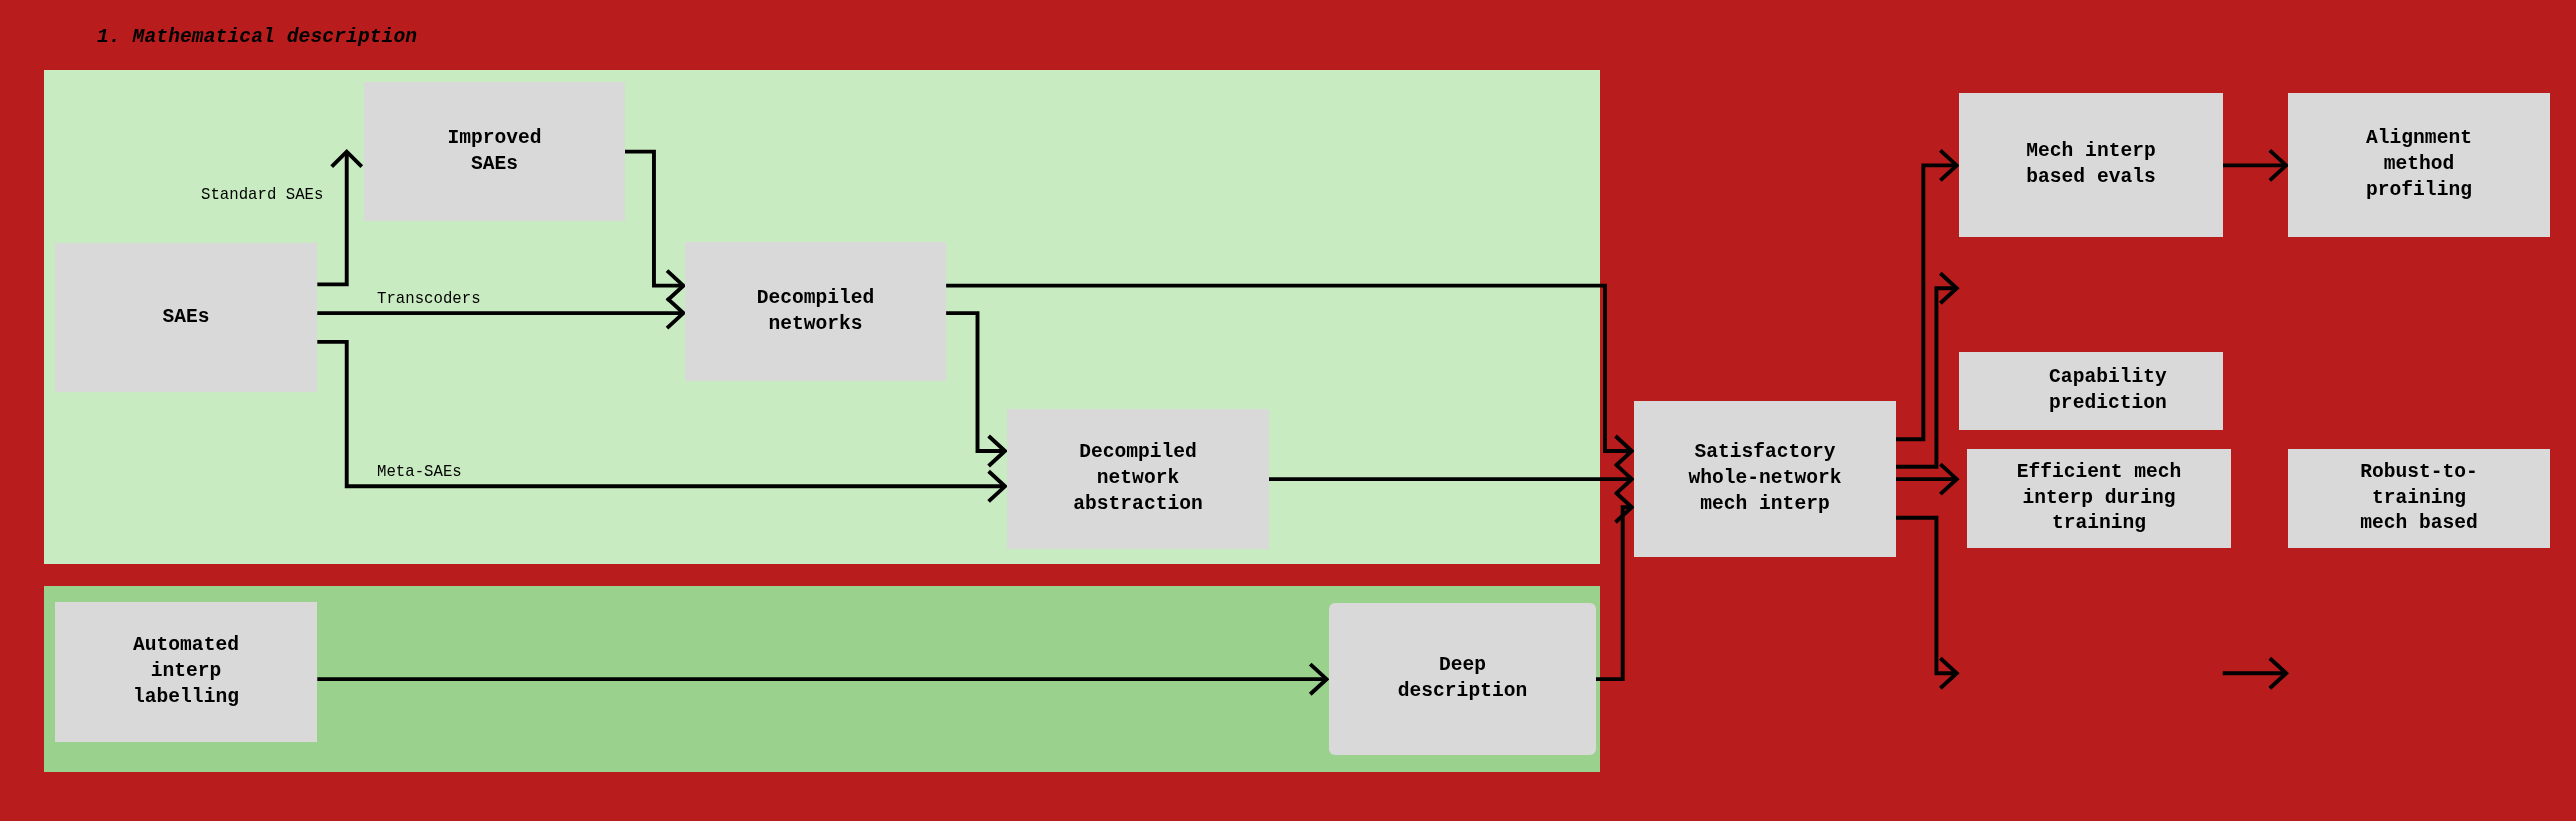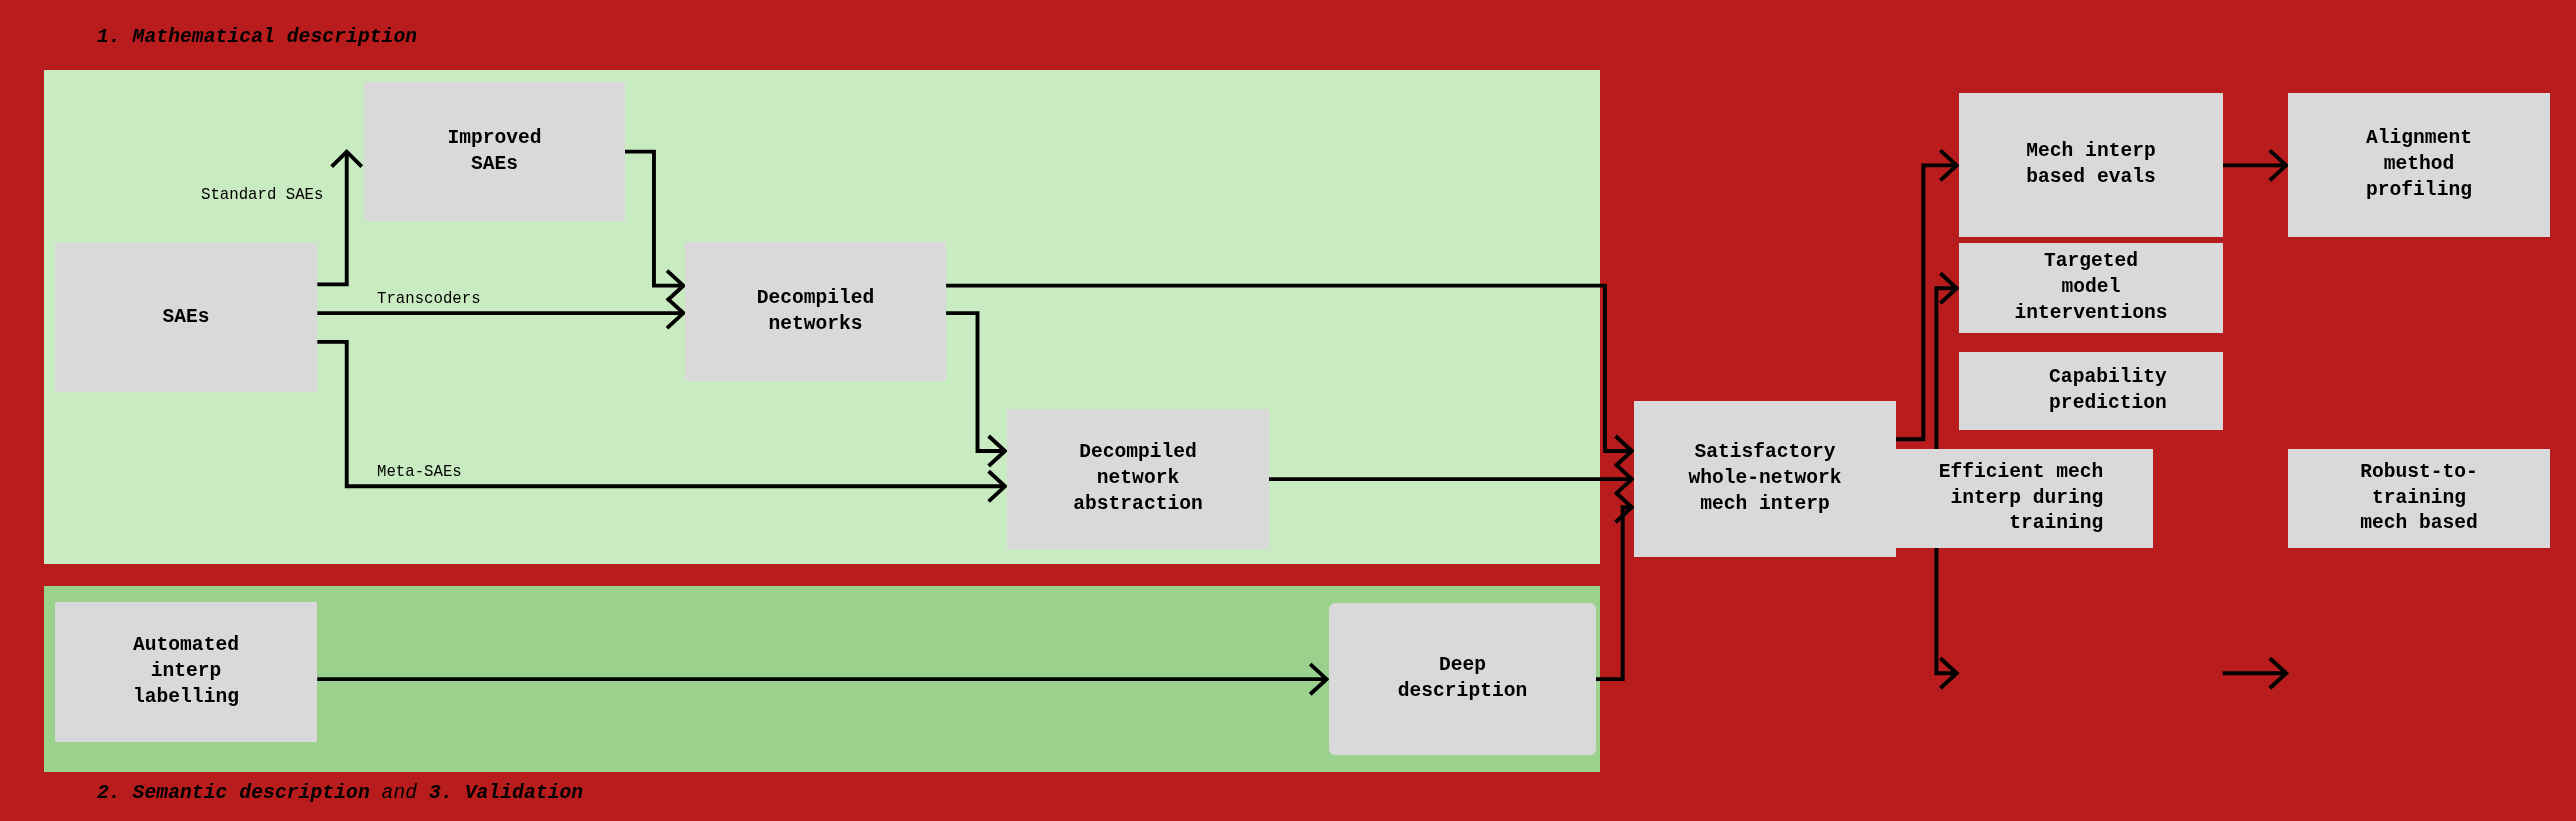--- a/index.html
+++ b/index.html
@@ -75,23 +75,20 @@
 <div id="canvas">
 
   <div class="panel panel-light" style="left:44px; top:70px; width:1556px; height:494px;"></div>
 
   <div class="panel panel-dark" style="left:44px; top:586px; width:1556px; height:186px;"></div>
 
   <div class="section-title" style="left:97px; top:26px;">
     <span>1. Mathematical description</span>
   </div>
 
-  <div class="section-title" style="left:97px; top:782px;">
-    <span>2.</span><span>&nbsp;</span><span>Semantic description</span><span>&nbsp;</span><span class="plain">and</span><span>&nbsp;</span><span>3.</span><span>&nbsp;</span><span>Validation</span>
-  </div>
 
   <svg class="wires" viewBox="0 0 3940 1256" xmlns="http://www.w3.org/2000/svg">
 
     <path d="M485,435 L530,435 L530,232"></path>
     <path d="M507,255 L530,232 L553,255"></path>
 
     <path d="M485,479 L1045,479"></path>
     <path d="M1020,456 L1045,479 L1020,502"></path>
 
     <path d="M485,523 L530,523 L530,744 L1537,744"></path>
@@ -181,32 +178,27 @@
     <span class="node-label">Mech interp
 based evals</span>
   </div>
 
   <div class="node" style="left:2288px; top:93px; width:262px; height:144px;">
     <span class="node-label">Alignment
 method
 profiling</span>
   </div>
 
-  <div class="node" style="left:1959px; top:243px; width:264px; height:90px;">
-    <span class="node-label">Targeted
-model
-interventions</span>
-  </div>
 
   <div class="node" style="left:1959px; top:352px; width:264px; height:78px;padding-left:39px;">
     <span class="node-label">Capability
 prediction</span>
   </div>
 
-  <div class="node" style="left:1889px; top:449px; width:264px; height:99px;text-align:right;">
+  <div class="node" style="left:1967px; top:449px; width:264px; height:99px;">
     <span class="node-label">Efficient mech
 interp during
 training</span>
   </div>
 
   <div class="node" style="left:2288px; top:449px; width:262px; height:99px;">
     <span class="node-label">Robust-to-
 training
 mech based</span>
   </div>

